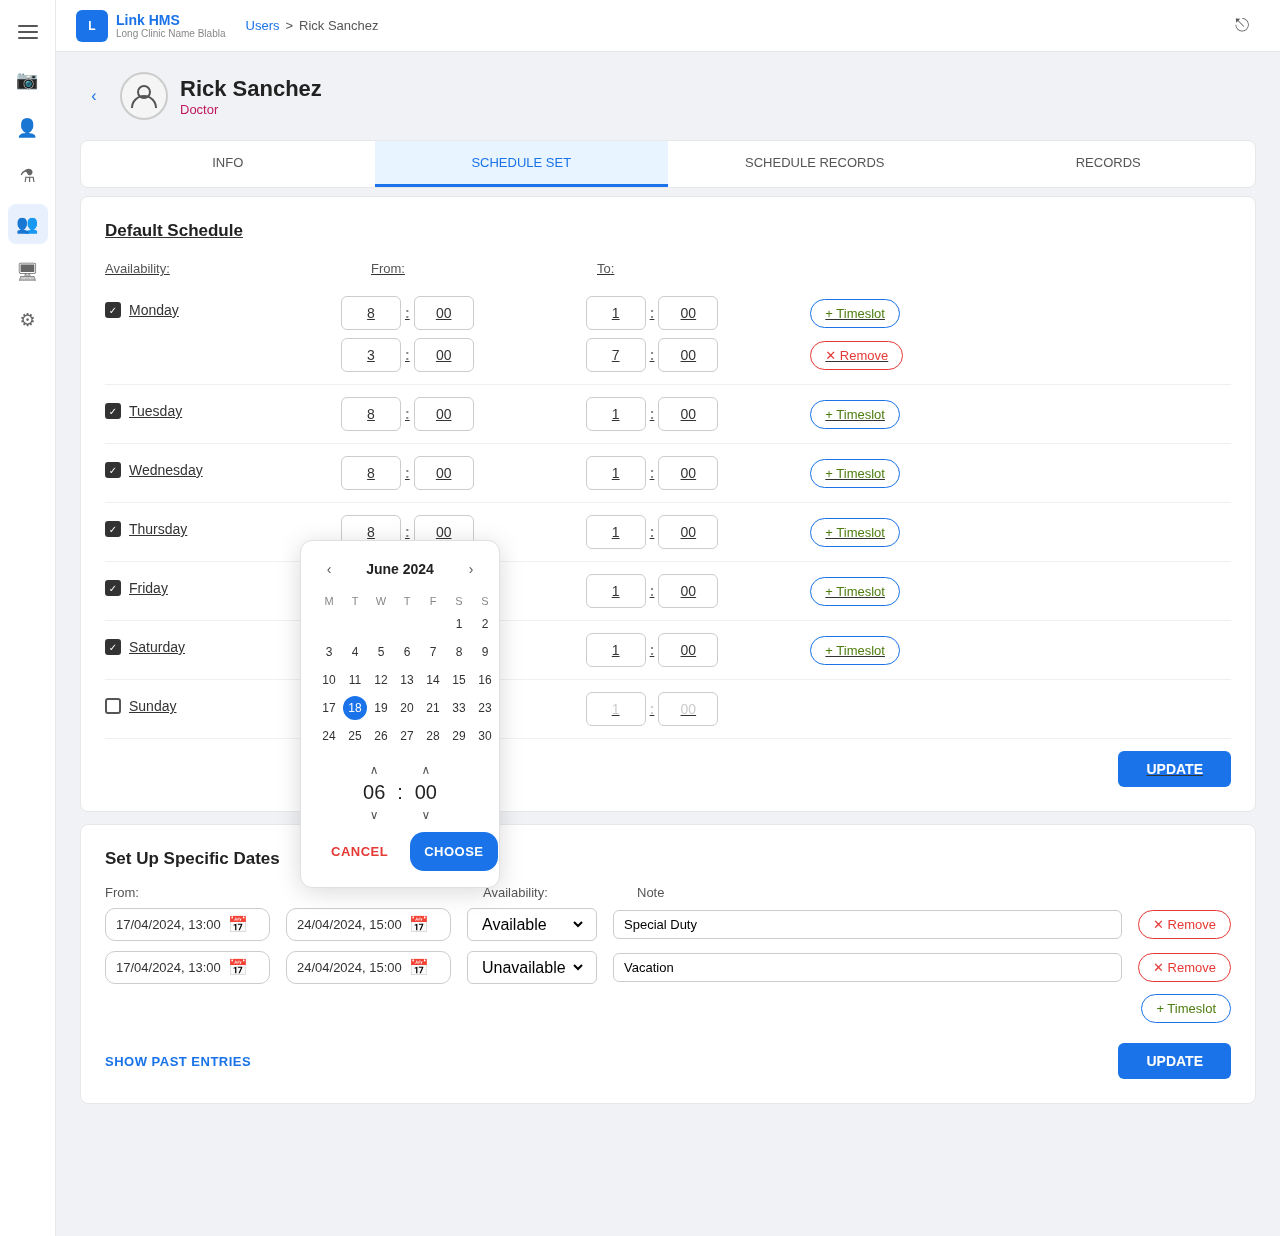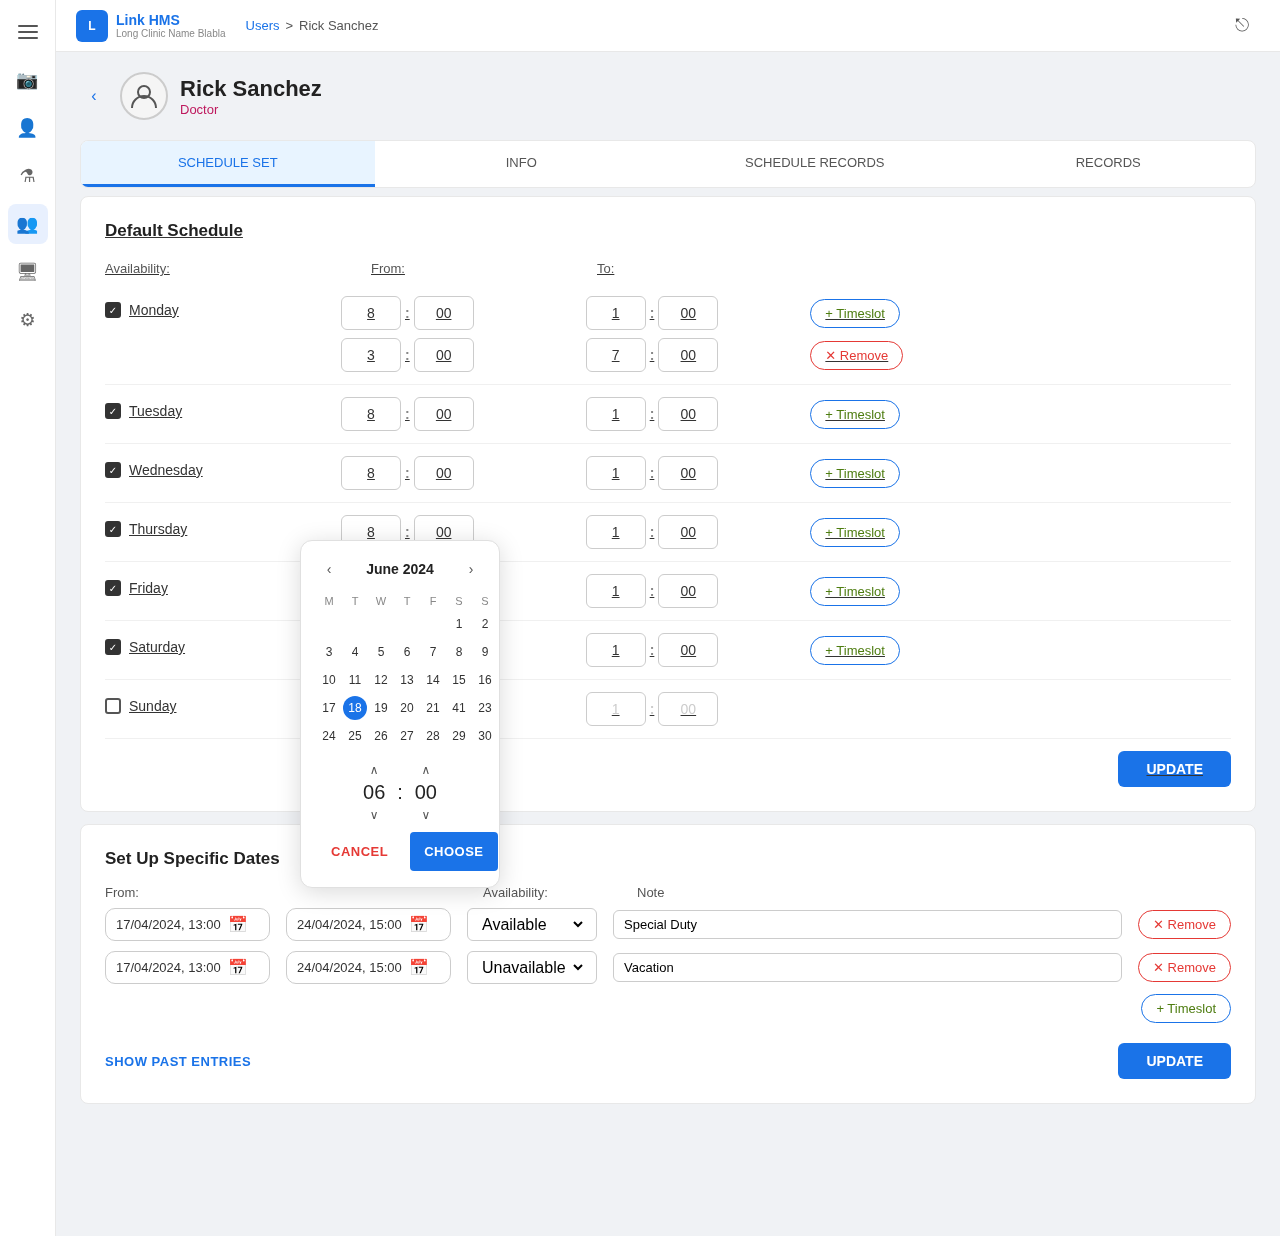--- a/index.html
+++ b/index.html
@@ -91,21 +91,21 @@
     
     .time-picker { display: flex; align-items: center; justify-content: center; gap: 8px; margin: 12px 0 8px; }
     .time-stepper { display: flex; flex-direction: column; align-items: center; gap: 2px; }
     .time-stepper-btn { width: 24px; height: 18px; display: flex; align-items: center; justify-content: center; cursor: pointer; color: #555; font-size: 12px; }
     .time-stepper-val { font-size: 20px; font-weight: 500; color: #222; min-width: 30px; text-align: center; }
     .time-colon { font-size: 20px; font-weight: 500; color: #222; }
 
     
     .cal-actions { display: flex; align-items: center; justify-content: space-between; margin-top: 8px; gap: 8px; }
     .btn-cancel { background: #fff; color: #e53935; border: none; padding: 8px 14px; font-size: 13px; font-weight: 600; cursor: pointer; border-radius: 6px; letter-spacing: 0.5px; }
-    .btn-choose { background: #1a73e8; color: #fff; border: none; padding: 12px 14px; font-size: 13px; font-weight: 600; cursor: pointer; border-radius: 4px; letter-spacing: 0.5px; }
+    .btn-choose { background: #1a73e8; color: #fff; border: none; padding: 12px 14px; font-size: 13px; font-weight: 600; cursor: pointer; border-radius: 14px; letter-spacing: 0.5px; }
 
     
     .hamburger { width: 20px; height: 14px; display: flex; flex-direction: column; justify-content: space-between; cursor: pointer; }
     .hamburger span { display: block; height: 2px; background: #555; border-radius: 2px; }
   </style>
 </head>
 <body>
 
 <div class="app-layout">
 
@@ -157,22 +157,22 @@
             <path d="M2 26c0-6.627 5.373-12 12-12s12 5.373 12 12" stroke="#555" stroke-width="2" fill="none"></path>
           </svg>
         </div>
         <div class="user-info">
           <span class="user-name">Rick Sanchez</span>
           <span class="user-role">Doctor</span>
         </div>
       </div>
 
       <div class="tabs">
+        <div class="tab">INFO</div>
         <div class="tab active">SCHEDULE SET</div>
-        <div class="tab">INFO</div>
         <div class="tab">SCHEDULE RECORDS</div>
         <div class="tab">RECORDS</div>
       </div>
 
       <div class="card" style="margin-top: 8px; text-decoration: underline;">
         <div class="card-title">Default Schedule</div>
 
         <div style="display:flex; align-items:center; gap:16px; margin-bottom:8px; font-size:13px; color:#555; font-weight:500;">
           <div style="flex:0 0 220px;">Availability:</div>
           <div style="flex:0 0 150px; margin-left:30px;">From:</div>
@@ -464,21 +464,21 @@
     <div class="cal-day">13</div>
     <div class="cal-day">14</div>
     <div class="cal-day">15</div>
     <div class="cal-day">16</div>
 
     <div class="cal-day">17</div>
     <div class="cal-day selected">18</div>
     <div class="cal-day">19</div>
     <div class="cal-day">20</div>
     <div class="cal-day">21</div>
-    <div class="cal-day">41</div>
+    <div class="cal-day">33</div>
     <div class="cal-day">23</div>
 
     <div class="cal-day">24</div>
     <div class="cal-day">25</div>
     <div class="cal-day">26</div>
     <div class="cal-day">27</div>
     <div class="cal-day">28</div>
     <div class="cal-day">29</div>
     <div class="cal-day">30</div>
   </div>

